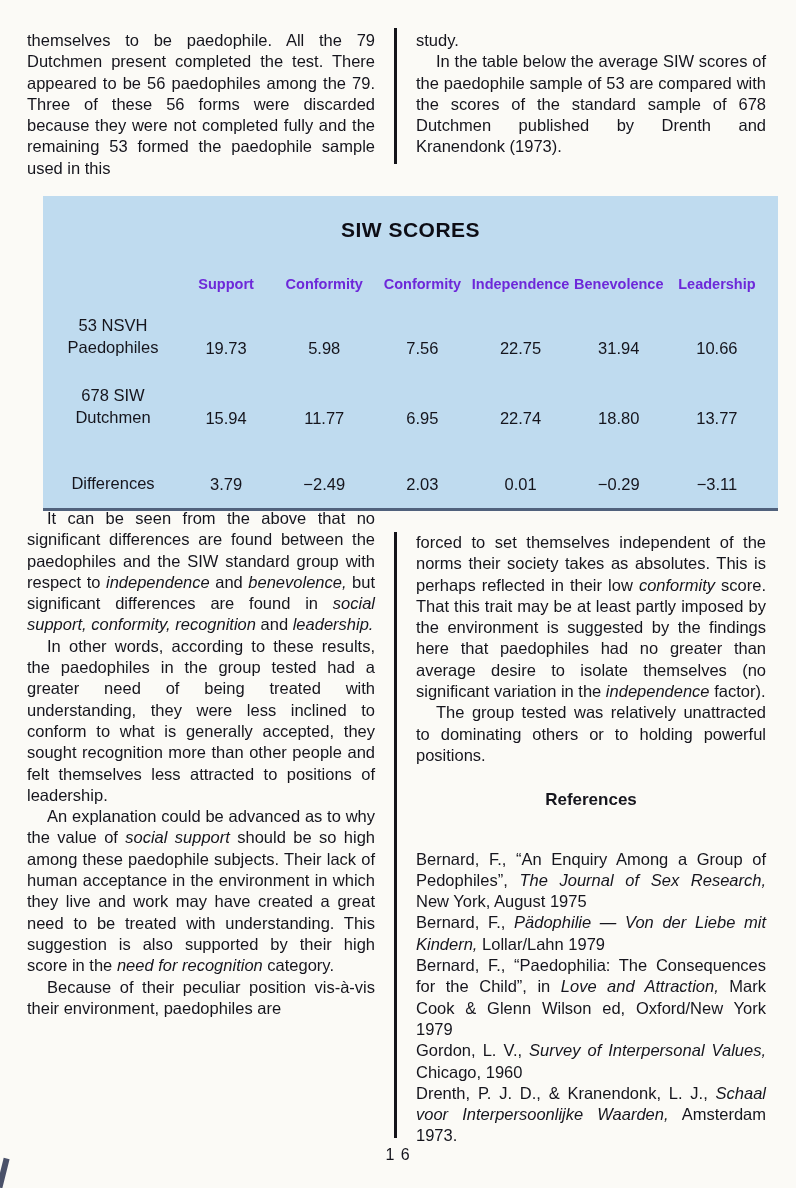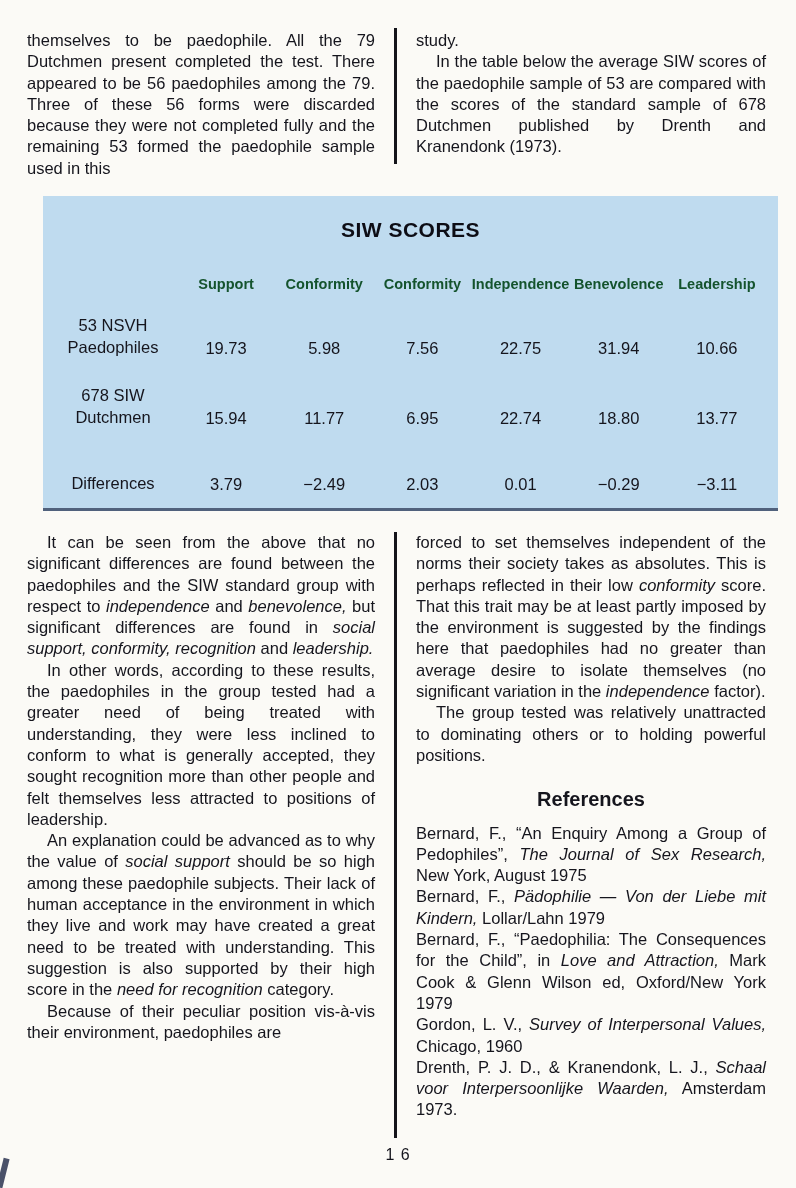--- a/index.html
+++ b/index.html
@@ -43,36 +43,36 @@
   }
   .t-grid{
     display:grid;
     grid-template-columns:128px repeat(6,1fr);
     padding:0 12px 0 6px;
   }
   .t-head{margin-top:34px;}
   .t-h{
     font-weight:bold;font-size:14.5px;
     text-align:center;white-space:nowrap;
-    color:#14532d;
+    color:#6d28d9;
   }
   .t-row{align-items:end;font-size:16.5px;}
   .t-row.r1{margin-top:22px;}
   .t-row.r2{margin-top:26px;}
   .t-row.r3{margin-top:44px;}
   .t-label{text-align:center;line-height:22px;}
   .t-v{text-align:center;}
 
-  .bottom-left{left:27px;top:532px;width:348px;}
+  .bottom-left{left:27px;top:508px;width:348px;}
   .bottom-right{left:416px;top:532px;width:350px;}
 
   .refs-heading{
-    margin:23px 0 12px 0;
+    margin:23px 0 38px 0;
     text-align:center;
-    font-size:20px;font-weight:bold;
+    font-size:17px;font-weight:bold;
     text-indent:0;
   }
 
   .page-number{
     position:absolute;left:0;top:1146px;width:100%;
     text-align:center;
     font-size:16px;letter-spacing:1px;
   }
 
   .scan-mark{

